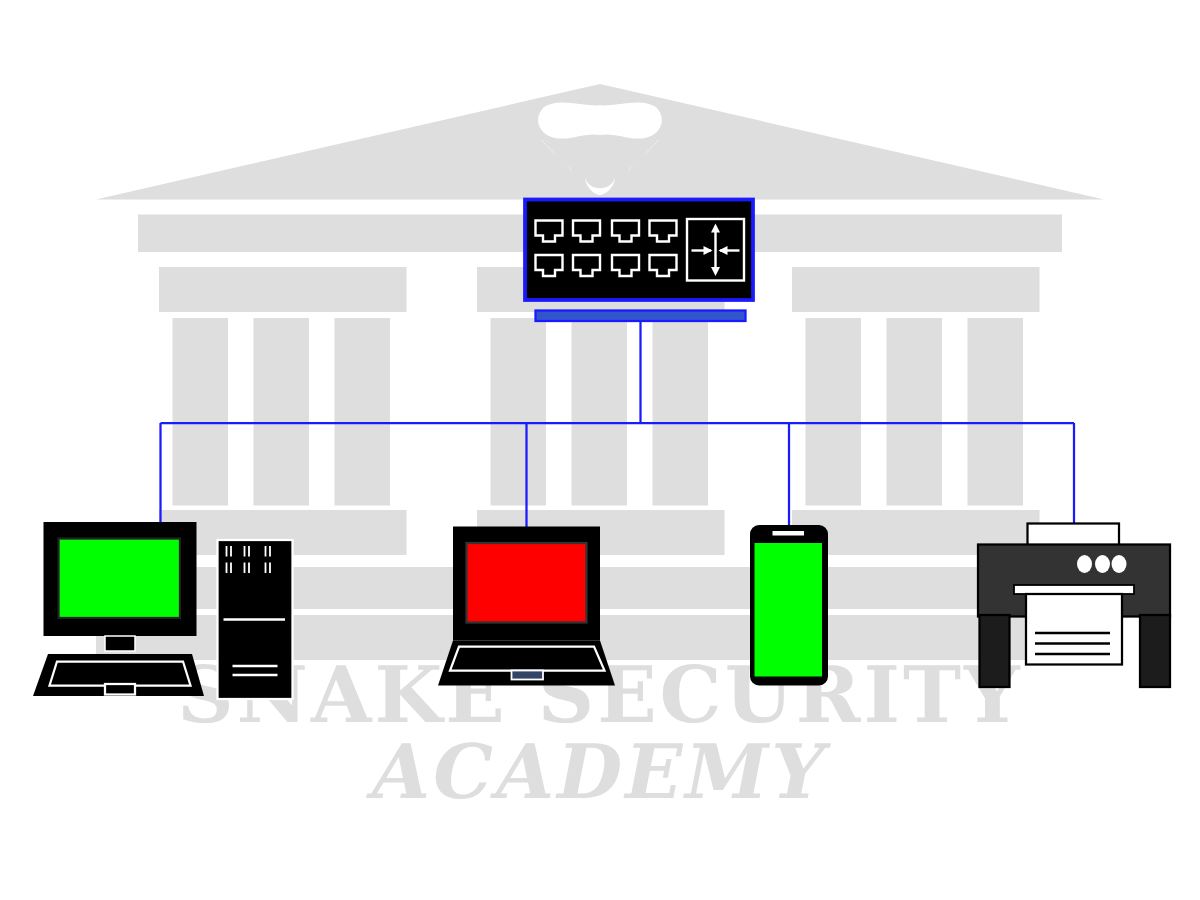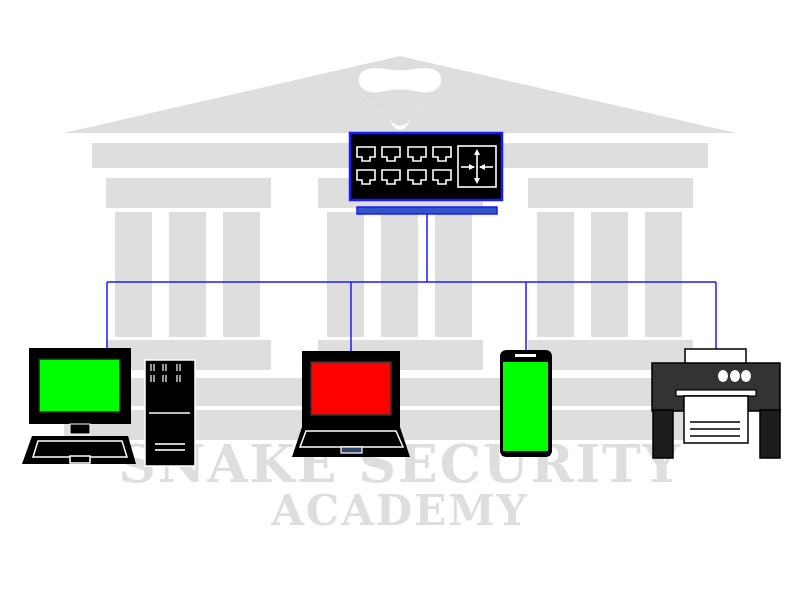--- a/index.html
+++ b/index.html
@@ -6,21 +6,21 @@
     body { width: 800px; height: 600px; position: relative; overflow: hidden; font-family: "DejaVu Serif", serif; }
     .abs { position: absolute; }
     .bg-gray { background: #dedede; }
     svg { position: absolute; left: 0; top: 0; }
     .wm-text {
       position: absolute; left: 0; width: 800px; text-align: center;
       color: #dedede; font-family: "DejaVu Serif", serif; font-weight: bold;
       letter-spacing: 2px; line-height: 1;
     }
     .wm-line1 { top: 438px; font-size: 52px; }
-    .wm-line2 { top: 490px; font-size: 42px; }
+    .wm-line2 { top: 490px; font-size: 50px; font-style: italic; }
   </style>
 </head>
 <body>
 
 <div>
   <svg width="800" height="600">
     <polygon points="64,133 400,56 736,133" fill="#dedede"></polygon>
 
     <g fill="#ffffff">
       <path d="M362,72 C372,64 392,72 400,70 C408,72 428,64 438,72 C445,80 440,90 430,92 C420,94 410,88 400,90 C390,88 380,94 370,92 C360,90 355,80 362,72 Z"></path>

